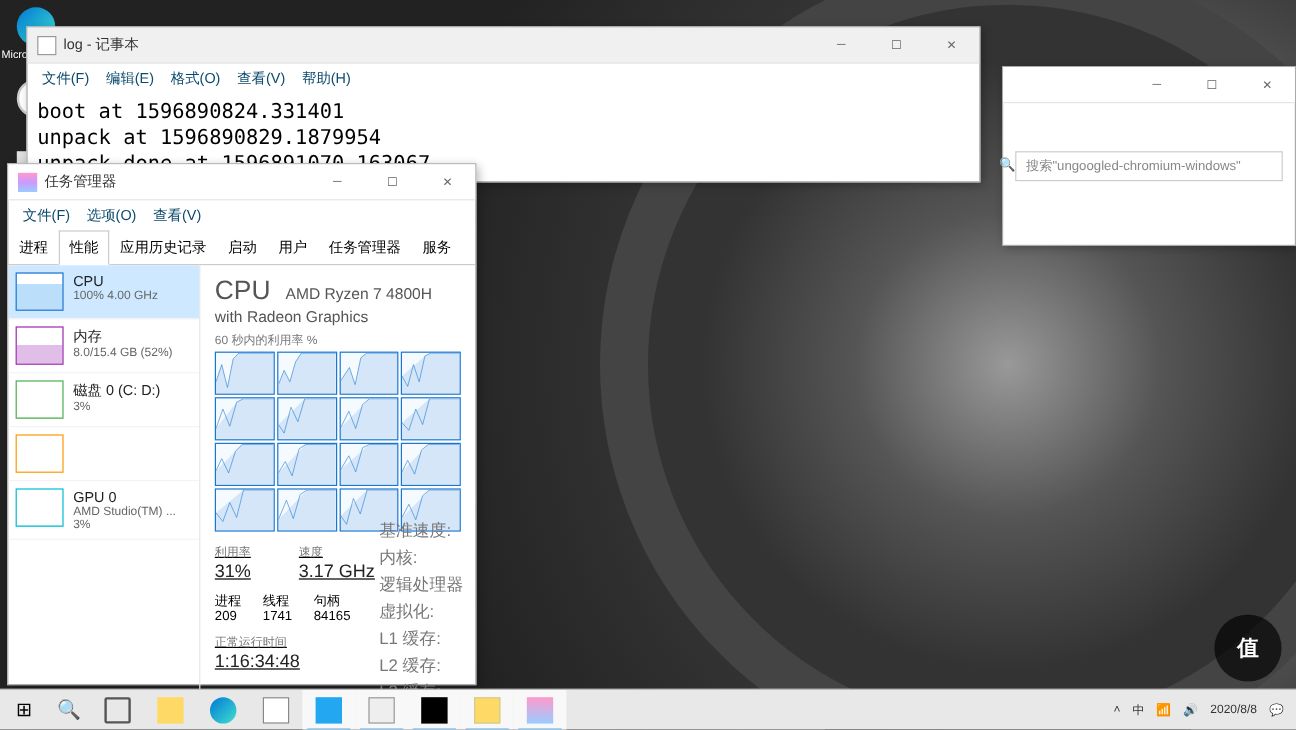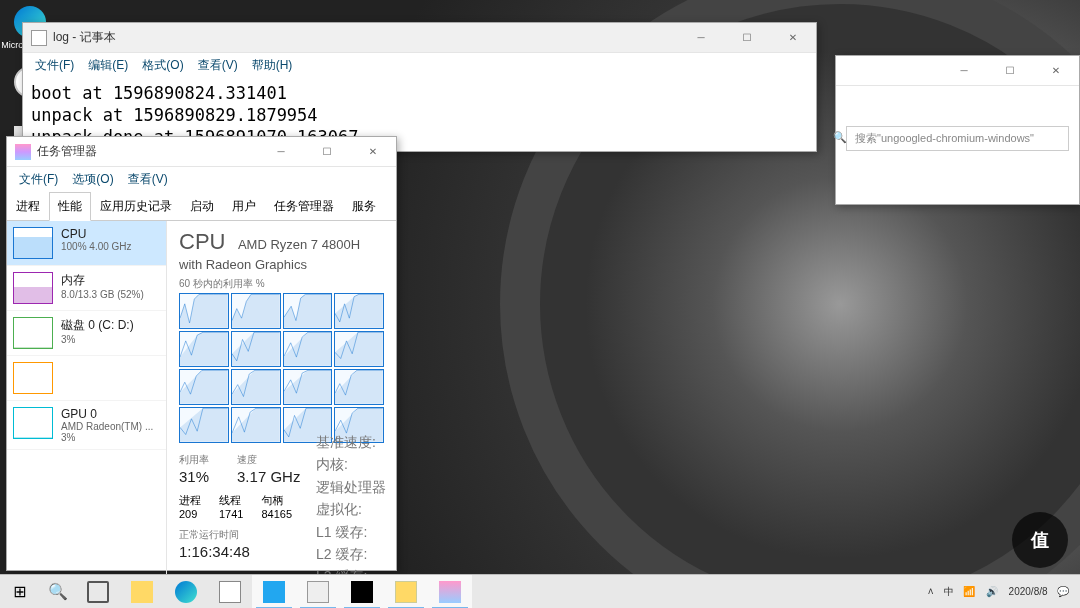--- a/index.html
+++ b/index.html
@@ -50,21 +50,21 @@
 .tm-item .info{flex:1;min-width:0;}
 .tm-item .info .name{font-size:12px;color:#222;}
 .tm-item .info .sub{font-size:10px;color:#666;white-space:nowrap;overflow:hidden;text-overflow:ellipsis;}
 .tm-main{flex:1;padding:8px 12px;position:relative;}
 .tm-main h2{font-size:22px;font-weight:400;color:#555;display:inline-block;}
 .tm-main .cpu-name{font-size:13px;color:#555;margin-left:8px;}
 .tm-main .chart-label{font-size:10px;color:#777;margin-top:4px;}
 .tm-charts{display:grid;grid-template-columns:repeat(4,1fr);gap:2px;height:150px;margin-top:2px;}
 .tm-charts .cell{border:1px solid #1976d2;background:#f5faff;position:relative;overflow:hidden;}
 .tm-charts .cell svg{width:100%;height:100%;}
-.tm-stats{display:flex;gap:28px;margin-top:10px;font-size:11px;}
+.tm-stats{display:flex;gap:40px;margin-top:10px;font-size:11px;text-decoration:underline;}
 .tm-stats .col .lbl{color:#777;font-size:10px;}
 .tm-stats .col .val{color:#222;font-size:15px;margin-top:1px;}
 .tm-stats2{display:flex;gap:18px;margin-top:8px;font-size:11px;}
 .tm-extra{position:absolute;right:10px;top:210px;font-size:14px;color:#777;line-height:1.6;}
 .tm-foot{border-top:1px solid #e5e5e5;padding:6px 10px;display:flex;justify-content:space-between;font-size:11px;}
 .tm-foot a{color:#0066cc;text-decoration:none;}
 
 
 #terminal{left:340px;top:220px;width:740px;height:358px;background:#000;border:1px solid #555;}
 #terminal .titlebar{background:#fff;height:26px;}
@@ -168,38 +168,38 @@
         <div class="graph g-cpu"></div>
         <div class="info">
             <div class="name">CPU</div>
             <div class="sub">100%  4.00 GHz</div>
           </div>
       </div>
       <div class="tm-item">
         <div class="graph g-mem"></div>
         <div class="info">
             <div class="name">内存</div>
-            <div class="sub">8.0/13.3 GB (52%)</div>
+            <div class="sub">8.0/15.4 GB (52%)</div>
           </div>
       </div>
       <div class="tm-item">
         <div class="graph g-disk"></div>
         <div class="info">
             <div class="name">磁盘 0 (C: D:)</div>
             <div class="sub">3%</div>
           </div>
       </div>
       <div class="tm-item">
         <div class="graph g-net"></div>
       </div>
       <div class="tm-item">
         <div class="graph g-gpu"></div>
         <div class="info">
             <div class="name">GPU 0</div>
-            <div class="sub">AMD Radeon(TM) ...</div>
+            <div class="sub">AMD Studio(TM) ...</div>
             <div class="sub">3%</div>
           </div>
       </div>
     </div>
     <div class="tm-main">
       <h2>CPU</h2>
       <span class="cpu-name">AMD Ryzen 7 4800H with Radeon Graphics</span>
       <div class="chart-label">60 秒内的利用率 %</div>
       <div class="tm-charts">
         <div class="cell"><svg viewBox="0 0 100 70">

